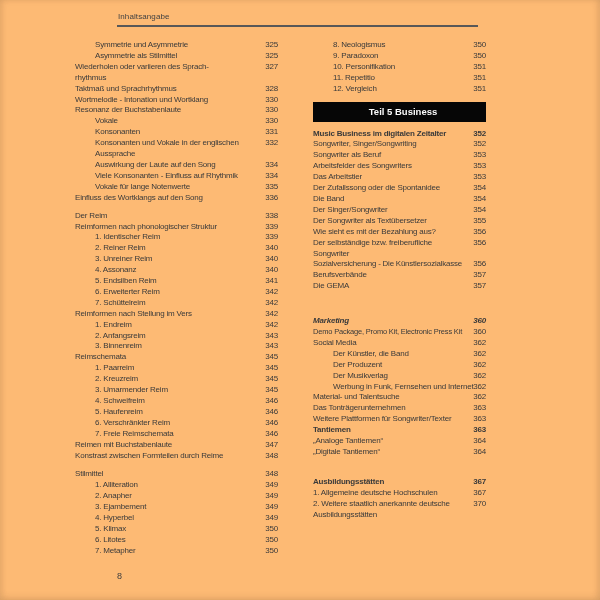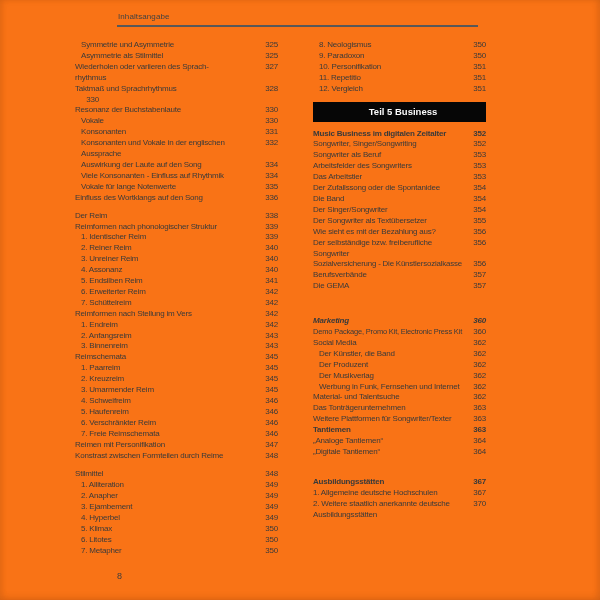--- a/index.html
+++ b/index.html
@@ -1,35 +1,35 @@
 <!DOCTYPE html>
 <html><head>
 <meta charset="utf-8">
 <style>
   html,body{margin:0;padding:0;background:#ffffff;}
   .page{
-    position:relative;width:600px;height:600px;background:#f97316;
+    position:relative;width:600px;height:600px;background:#fdba74;
     font-family:"Liberation Sans", sans-serif;color:#3a3a3a;overflow:hidden;
     box-shadow: inset 0 0 8px rgba(0,0,0,0.05), inset -4px 0 5px rgba(0,0,0,0.05),
                 inset 4px 0 5px rgba(0,0,0,0.04), inset 0 -5px 6px rgba(0,0,0,0.04);
   }
   .hdr-label{
     position:absolute;left:118px;top:12px;font-size:8px;letter-spacing:0.1px;color:#424242;
   }
   .hdr-rule{
     position:absolute;left:117px;top:25px;width:361px;height:2px;background:#585858;
   }
   .col{position:absolute;top:40px;}
   .col-left{left:75px;width:203px;}
   .col-right{left:313px;width:173px;}
   .row{display:flex;align-items:flex-start;min-height:10.9px;}
   .row .lbl{flex:1;min-width:0;padding-right:3px;}
   .row .lbl .line{width:max-content;max-width:none;line-height:10.9px;font-size:8px;letter-spacing:-0.2px;white-space:nowrap;transform-origin:0 50%;}
   .row .pg{width:24px;text-align:right;font-size:8px;line-height:10.9px;letter-spacing:-0.2px;white-space:nowrap;}
-  .row.ind .lbl{padding-left:6px;}
+  .row.ind .lbl{padding-left:6px;margin-left:14px;}
   .row.bold .lbl .line,.row.bold .pg{font-weight:bold;}
   .banner{
     margin:7px 0 7px 0;background:#060606;color:#fbfbfb;
     font-size:9.5px;font-weight:bold;line-height:11px;padding:4.5px 0 4.5px 7px;text-align:center;
   }
   .pagenum{position:absolute;left:117px;top:571px;font-size:9px;color:#3c3c3c;}
 </style>
 </head>
 <body>
 
@@ -57,20 +57,23 @@
         </div>
         <div class="pg">327</div>
       </div>
       <div class="row">
         <div class="lbl">
           <div class="line">Taktmaß und Sprachrhythmus</div>
         </div>
         <div class="pg">328</div>
       </div>
       <div class="row">
+        <div class="lbl">
+          <div class="line">Wortmelodie - Intonation und Wortklang</div>
+        </div>
         <div class="pg">330</div>
       </div>
       <div class="row">
         <div class="lbl">
           <div class="line">Resonanz der Buchstabenlaute</div>
         </div>
         <div class="pg">330</div>
       </div>
       <div class="row ind">
         <div class="lbl">
@@ -236,21 +239,21 @@
         <div class="pg">346</div>
       </div>
       <div class="row ind">
         <div class="lbl">
           <div class="line">7. Freie Reimschemata</div>
         </div>
         <div class="pg">346</div>
       </div>
       <div class="row">
         <div class="lbl">
-          <div class="line">Reimen mit Personifikation</div>
+          <div class="line">Reimen mit Buchstabenlaute</div>
         </div>
         <div class="pg">347</div>
       </div>
       <div class="row">
         <div class="lbl">
           <div class="line">Konstrast zwischen Formteilen durch Reime</div>
         </div>
         <div class="pg">348</div>
       </div>
       <div class="row" style="margin-top: 8px;">

